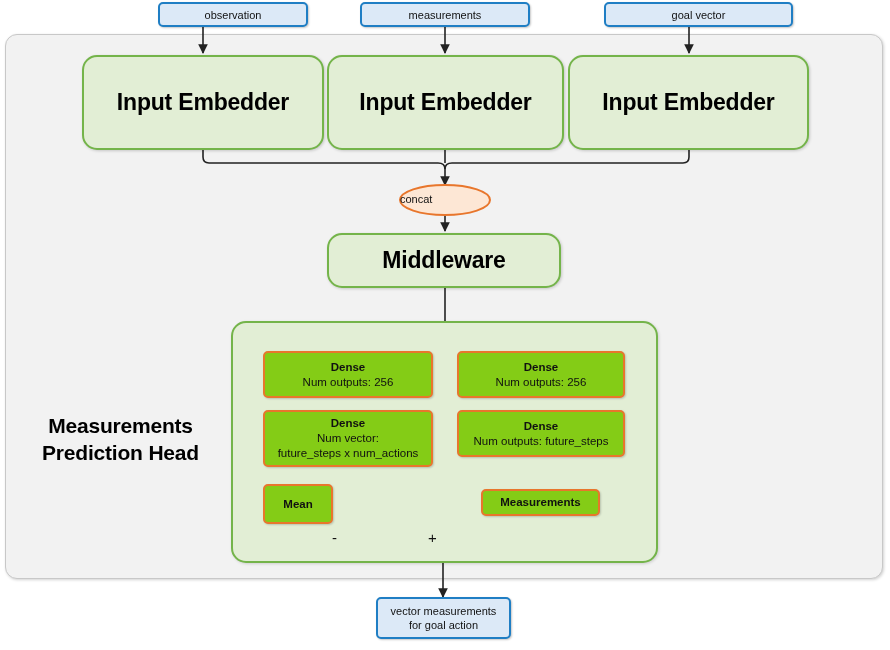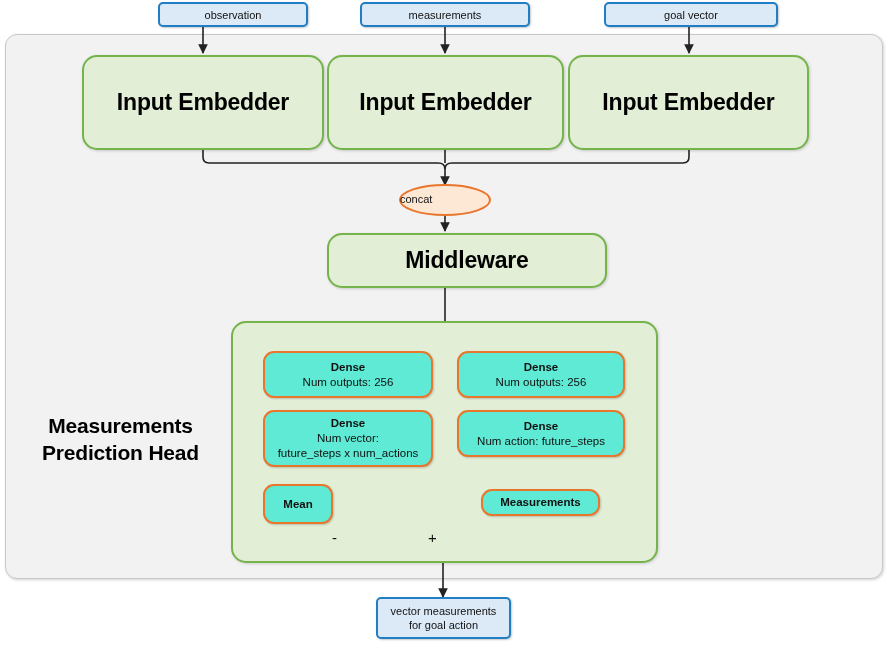--- a/index.html
+++ b/index.html
@@ -67,23 +67,23 @@
     font-size: 23px;
     font-weight: bold;
     letter-spacing: -0.2px;
   }
   .green-box.plain {
     box-shadow: 1px 1px 3px rgba(0,0,0,0.15);
   }
 
   
   .orange-box {
-    background: #5eead4;
+    background: #84cc16;
     border: 2px solid #e8762c;
-    border-radius: 11px;
+    border-radius: 5px;
     color: #111111;
     font-size: 11.5px;
     line-height: 15px;
     box-shadow: 1px 1px 2px rgba(0,0,0,0.18);
   }
   .orange-box .ttl {
     font-weight: bold;
   }
 
   
@@ -159,37 +159,37 @@
 
     <circle cx="443" cy="537" r="13" fill="#fde7d5" stroke="#e8762c" stroke-width="2"></circle>
   </svg>
 
   <div class="node io-box" style="left:118px; top:2px; width:150px; height:25px;margin-left:40px;">
     <span>observation</span>
   </div>
   <div class="node io-box" style="left:360px; top:2px; width:170px; height:25px;">
     <span>measurements</span>
   </div>
-  <div class="node io-box" style="left:604px; top:2px; width:174px; height:25px;">
+  <div class="node io-box" style="left:604px; top:2px; width:189px; height:25px;">
     <span>goal vector</span>
   </div>
 
   <div class="node green-box titled" style="left:82px; top:55px; width:242px; height:95px;">
     <span>Input Embedder</span>
   </div>
   <div class="node green-box titled" style="left:327px; top:55px; width:237px; height:95px;">
     <span>Input Embedder</span>
   </div>
   <div class="node green-box titled" style="left:568px; top:55px; width:241px; height:95px;">
     <span>Input Embedder</span>
   </div>
 
   <div class="op-label" style="left:400px; top:193px; width:90px;">concat</div>
 
-  <div class="node green-box titled" style="left:327px; top:233px; width:280px; height:55px;">
+  <div class="node green-box titled" style="left:327px; top:233px; width:234px; height:55px;">
     <span>Middleware</span>
   </div>
 
   <div class="node green-box plain" style="left:231px; top:321px; width:427px; height:242px;"></div>
 
   <div class="head-label" style="left:18px; top:412px; width:205px;">
     <div>Measurements</div>
     <div>Prediction Head</div>
   </div>
 
@@ -207,21 +207,21 @@
   </div>
 
   <div class="op-label sign" style="left:332px; top:530px; width:30px;">-</div>
 
   <div class="node orange-box" style="left:457px; top:351px; width:168px; height:47px;">
     <span class="ttl">Dense</span>
     <span>Num outputs: 256</span>
   </div>
   <div class="node orange-box" style="left:457px; top:410px; width:168px; height:47px;">
     <span class="ttl">Dense</span>
-    <span>Num action: future_steps</span>
+    <span>Num outputs: future_steps</span>
   </div>
   <div class="node orange-box" style="left:481px; top:489px; width:119px; height:27px;">
     <span class="ttl">Measurements</span>
   </div>
 
   <div class="op-label sign" style="left:428px; top:530px; width:30px;">+</div>
 
   <div class="node io-box" style="left:376px; top:597px; width:135px; height:42px;">
     <span>vector measurements</span>
     <span>for goal action</span>

